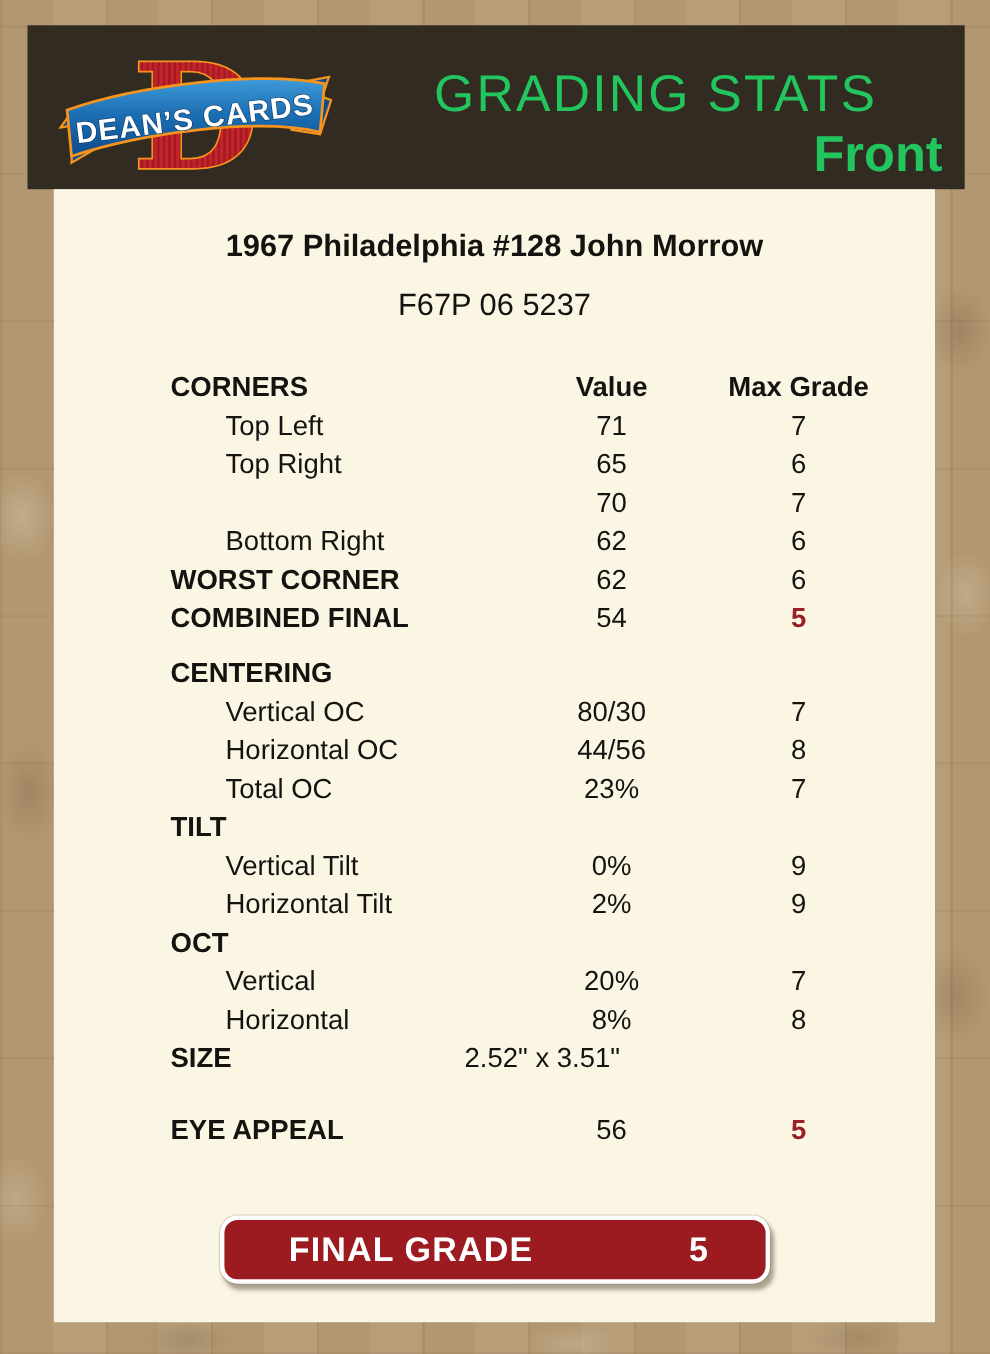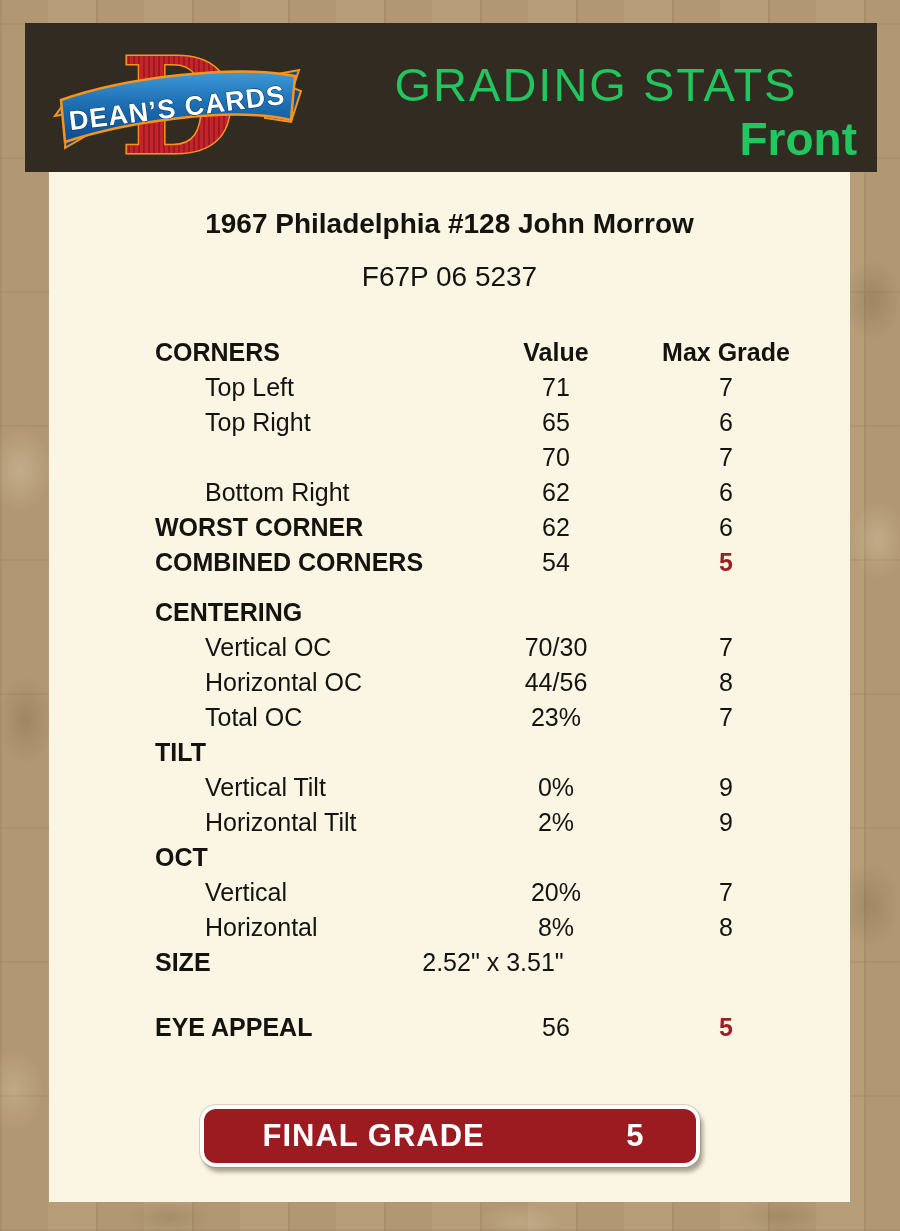--- a/index.html
+++ b/index.html
@@ -124,32 +124,32 @@
           <span class="cell lbl indent">Bottom Right</span>
           <span class="cell val">62</span>
           <span class="cell grd">6</span>
         </div>
         <div class="trow">
           <span class="cell lbl bold">WORST CORNER</span>
           <span class="cell val">62</span>
           <span class="cell grd">6</span>
         </div>
         <div class="trow">
-          <span class="cell lbl bold">COMBINED CORNERS</span>
+          <span class="cell lbl bold">COMBINED FINAL</span>
           <span class="cell val">54</span>
           <span class="cell grd red">5</span>
         </div>
       </div>
       <div class="tgroup">
         <div class="trow">
           <span class="cell lbl bold">CENTERING</span>
         </div>
         <div class="trow">
           <span class="cell lbl indent">Vertical OC</span>
-          <span class="cell val">70/30</span>
+          <span class="cell val">80/30</span>
           <span class="cell grd">7</span>
         </div>
         <div class="trow">
           <span class="cell lbl indent">Horizontal OC</span>
           <span class="cell val">44/56</span>
           <span class="cell grd">8</span>
         </div>
         <div class="trow">
           <span class="cell lbl indent">Total OC</span>
           <span class="cell val">23%</span>

